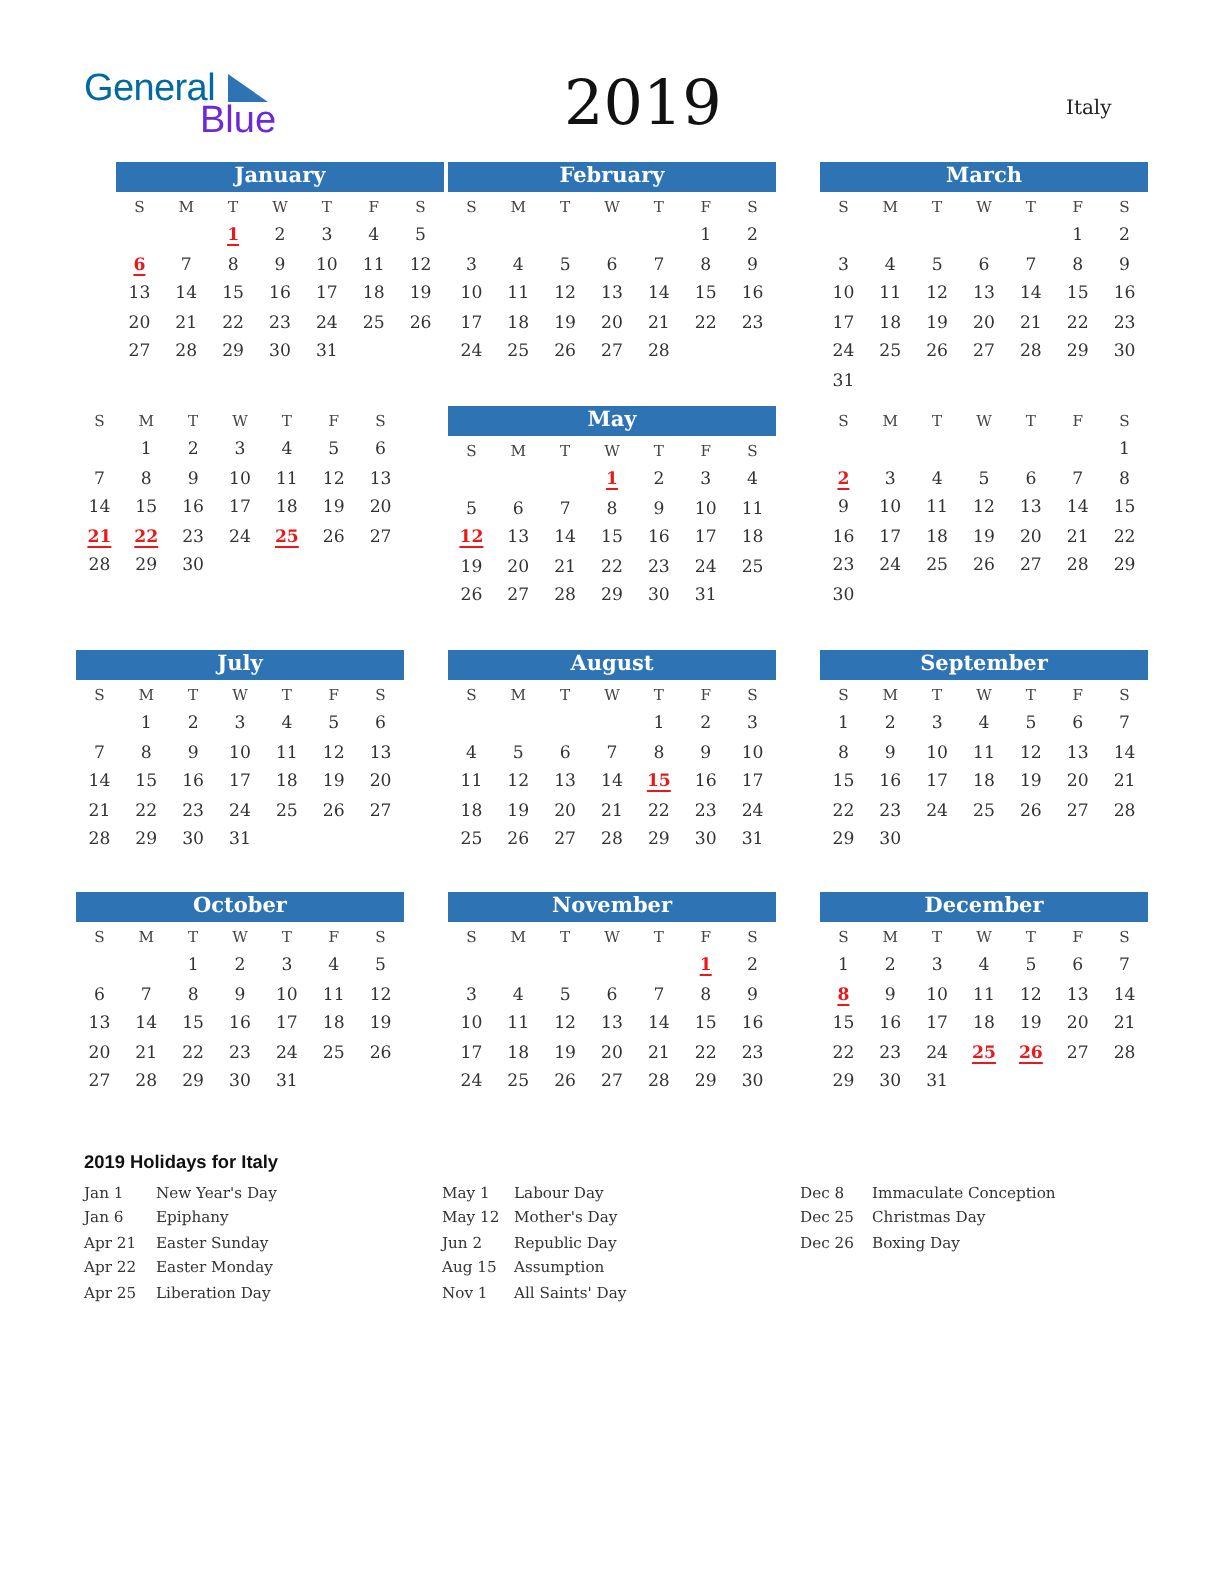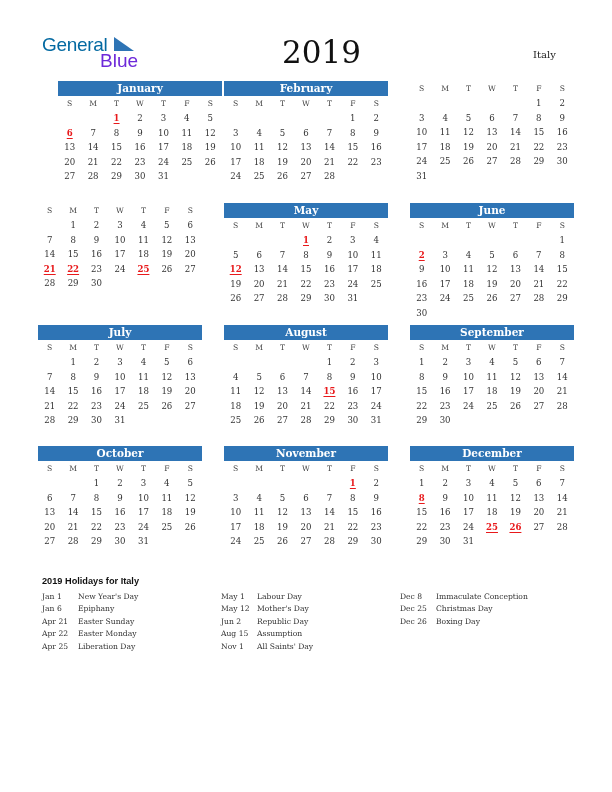--- a/index.html
+++ b/index.html
@@ -122,20 +122,21 @@
         <div class="cell">22</div>
         <div class="cell">23</div>
         <div class="cell">24</div>
         <div class="cell">25</div>
         <div class="cell">26</div>
         <div class="cell">27</div>
         <div class="cell">28</div>
       </div>
     </div>
     <div class="month" style="left: 410px; top: 81px;">
+      <div class="mhead">March</div>
       <div class="grid">
         <div class="dow">S</div>
         <div class="dow">M</div>
         <div class="dow">T</div>
         <div class="dow">W</div>
         <div class="dow">T</div>
         <div class="dow">F</div>
         <div class="dow">S</div>
         <div class="cell"></div>
         <div class="cell"></div>
@@ -257,21 +258,20 @@
         <div class="cell">25</div>
         <div class="cell">26</div>
         <div class="cell">27</div>
         <div class="cell">28</div>
         <div class="cell">29</div>
         <div class="cell">30</div>
         <div class="cell">31</div>
       </div>
     </div>
     <div class="month" style="left: 410px; top: 203px;">
-      <div class="mhead">June</div>
       <div class="grid">
         <div class="dow">S</div>
         <div class="dow">M</div>
         <div class="dow">T</div>
         <div class="dow">W</div>
         <div class="dow">T</div>
         <div class="dow">F</div>
         <div class="dow">S</div>
         <div class="cell"></div>
         <div class="cell"></div>

